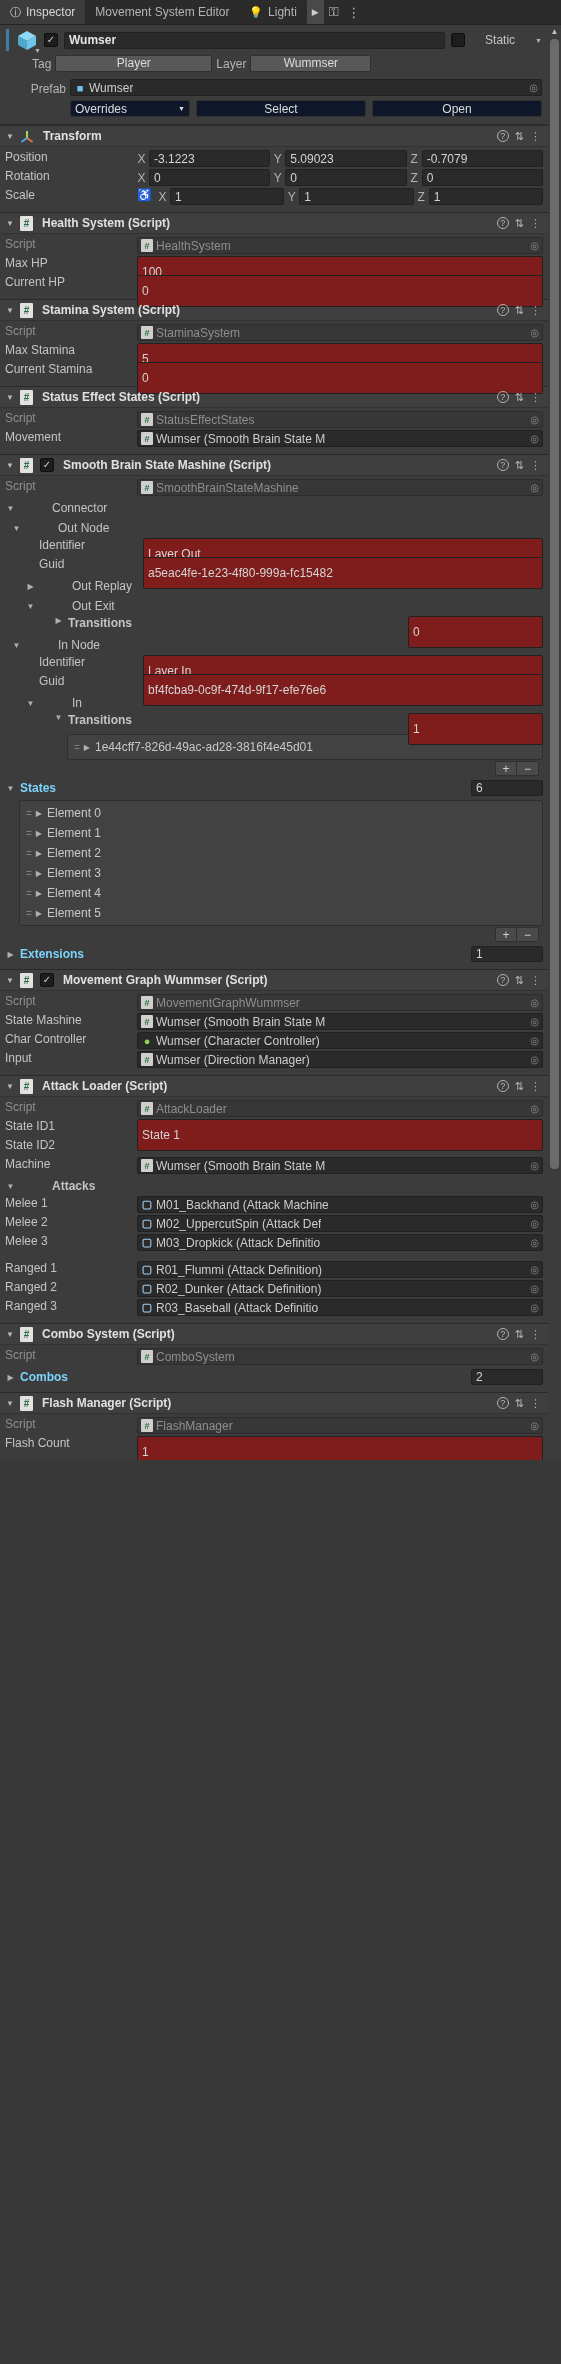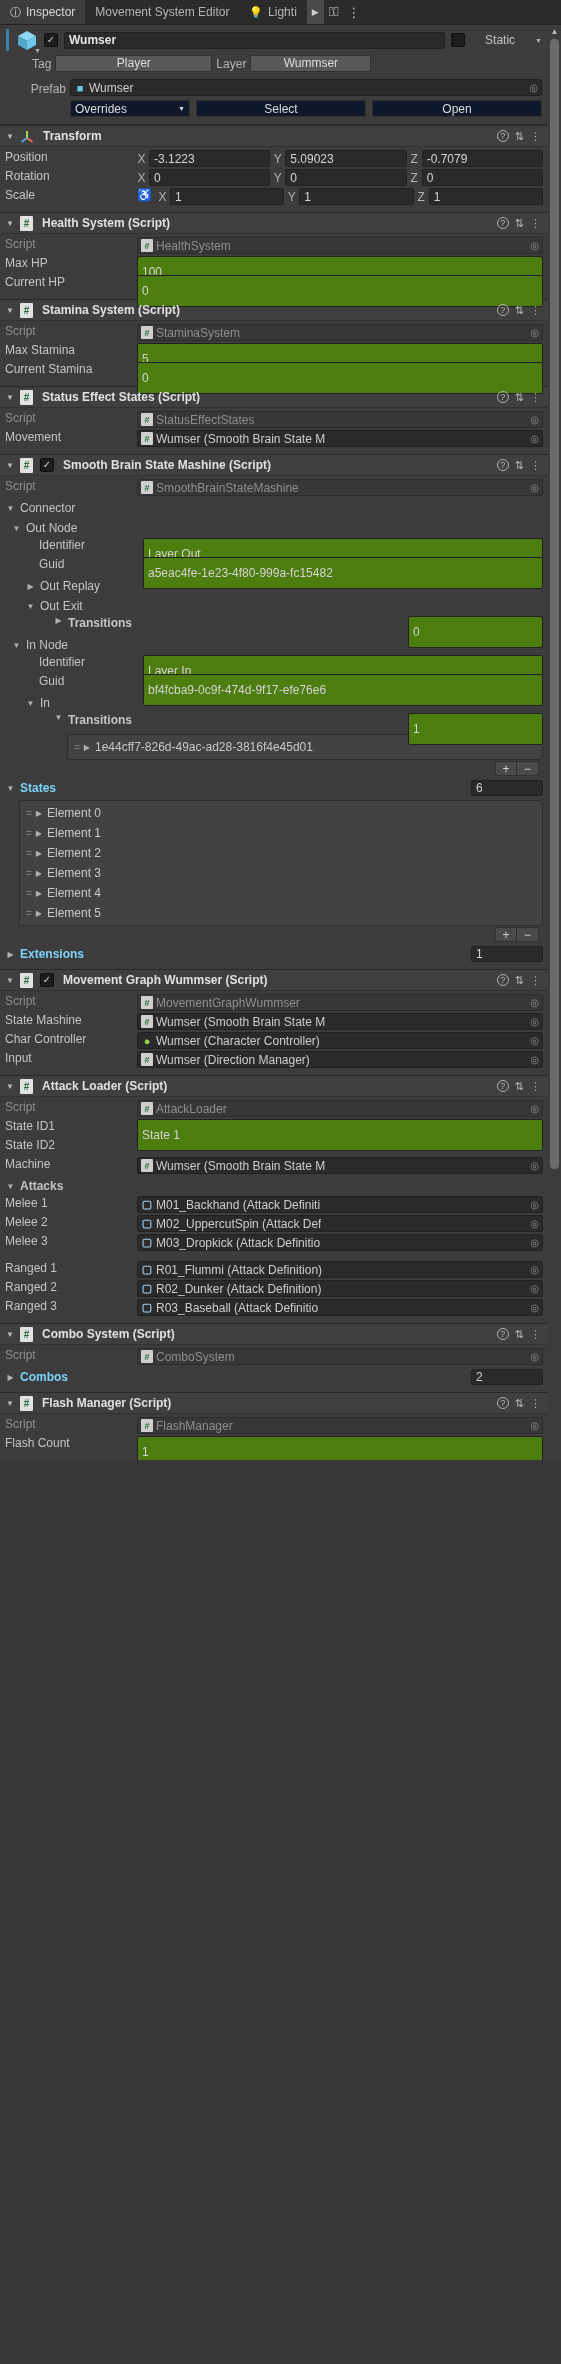--- a/index.html
+++ b/index.html
@@ -98,21 +98,21 @@
   .ht { color: #b6b6b6; font-size: 11px; line-height: 1; }
   .ht.q { border: 1px solid #b0b0b0; border-radius: 50%; width: 12px; height: 12px;
           display: flex; align-items: center; justify-content: center; font-size: 9px; }
 
   .comp-body { padding: 3px 5px 5px 5px; }
   .row { display: flex; align-items: flex-start; height: 19px; gap: 4px; }
   .row .name { width: 128px; flex: 0 0 128px; color: #c4c4c4; font-size: 12px; white-space: nowrap; overflow: hidden; }
   .row .name.dim { color: #8e8e8e; }
   .ctrl { flex: 1; min-width: 0; }
   .txtfield {
-    height: 32px; background: #4d7c0f; border: 1px solid #212121; border-radius: 2px;
+    height: 32px; background: #7f1d1d; border: 1px solid #212121; border-radius: 2px;
     display: flex; align-items: center; padding: 0 4px; color: #d4d4d4; font-size: 12px;
     overflow: hidden; white-space: nowrap;
   }
   .txtfield.num { color: #d4d4d4; }
   .objfield.dimtxt .otxt { color: #8e8e8e; }
   .objfield.dimtxt { background: #373737; border-color: #2c2c2c; }
   .sicon {
     width: 12px; height: 13px; background: #7d7d7d; border-radius: 1px;
     display: flex; align-items: center; justify-content: center; color: #2a6e3f;
     font-size: 9px; font-weight: bold; flex: 0 0 12px;
@@ -128,21 +128,21 @@
   .vec .f {
     flex: 1; min-width: 0; height: 17px; background: #2a2a2a; border: 1px solid #212121;
     border-radius: 2px; display: flex; align-items: center; padding: 0 4px;
     color: #d4d4d4; font-size: 12px; overflow: hidden; white-space: nowrap;
   }
   .linkicon { color: #9a9a9a; font-size: 12px; margin-right: 2px; }
   .axis-icon { width: 14px; height: 15px; flex: 0 0 14px; }
 
   
   .trow { display: flex; align-items: center; height: 20px; gap: 4px; }
-  .trow .tname { color: #c4c4c4; font-size: 12px; white-space: nowrap; }
+  .trow .tname { color: #c4c4c4; font-size: 12px; white-space: nowrap; margin-left: 32px; }
   .tfold { width: 11px; text-align: center; font-size: 8px; color: #b0b0b0; flex: 0 0 11px; }
   .indent1 { padding-left: 6px; }
   .indent2 { padding-left: 20px; }
 
   .listbox {
     border: 1px solid #2e2e2e; background: #424242; border-radius: 2px;
     margin: 2px 0 0 14px; padding: 2px 0;
   }
   .lrow { display: flex; align-items: center; height: 20px; padding: 0 6px; gap: 5px; }
   .grip { color: #7e7e7e; font-size: 10px; letter-spacing: -1px; flex: 0 0 auto; }
@@ -737,21 +737,21 @@
         <div class="trow">
           <span class="tfold">▼</span>
           <span class="tname" style="font-weight:bold;">Attacks</span>
         </div>
 
         <div class="row">
           <span class="name">Melee 1</span>
           <div class="ctrl">
               <div class="objfield">
             <span class="sicon att">▢</span>
-            <span class="otxt">M01_Backhand (Attack Definiti</span>
+            <span class="otxt">M01_Backhand (Attack Machine</span>
             <span class="odot">◎</span>
           </div>
             </div>
         </div>
         <div class="row">
           <span class="name">Melee 2</span>
           <div class="ctrl">
               <div class="objfield">
             <span class="sicon att">▢</span>
             <span class="otxt">M02_UppercutSpin (Attack Def</span>

